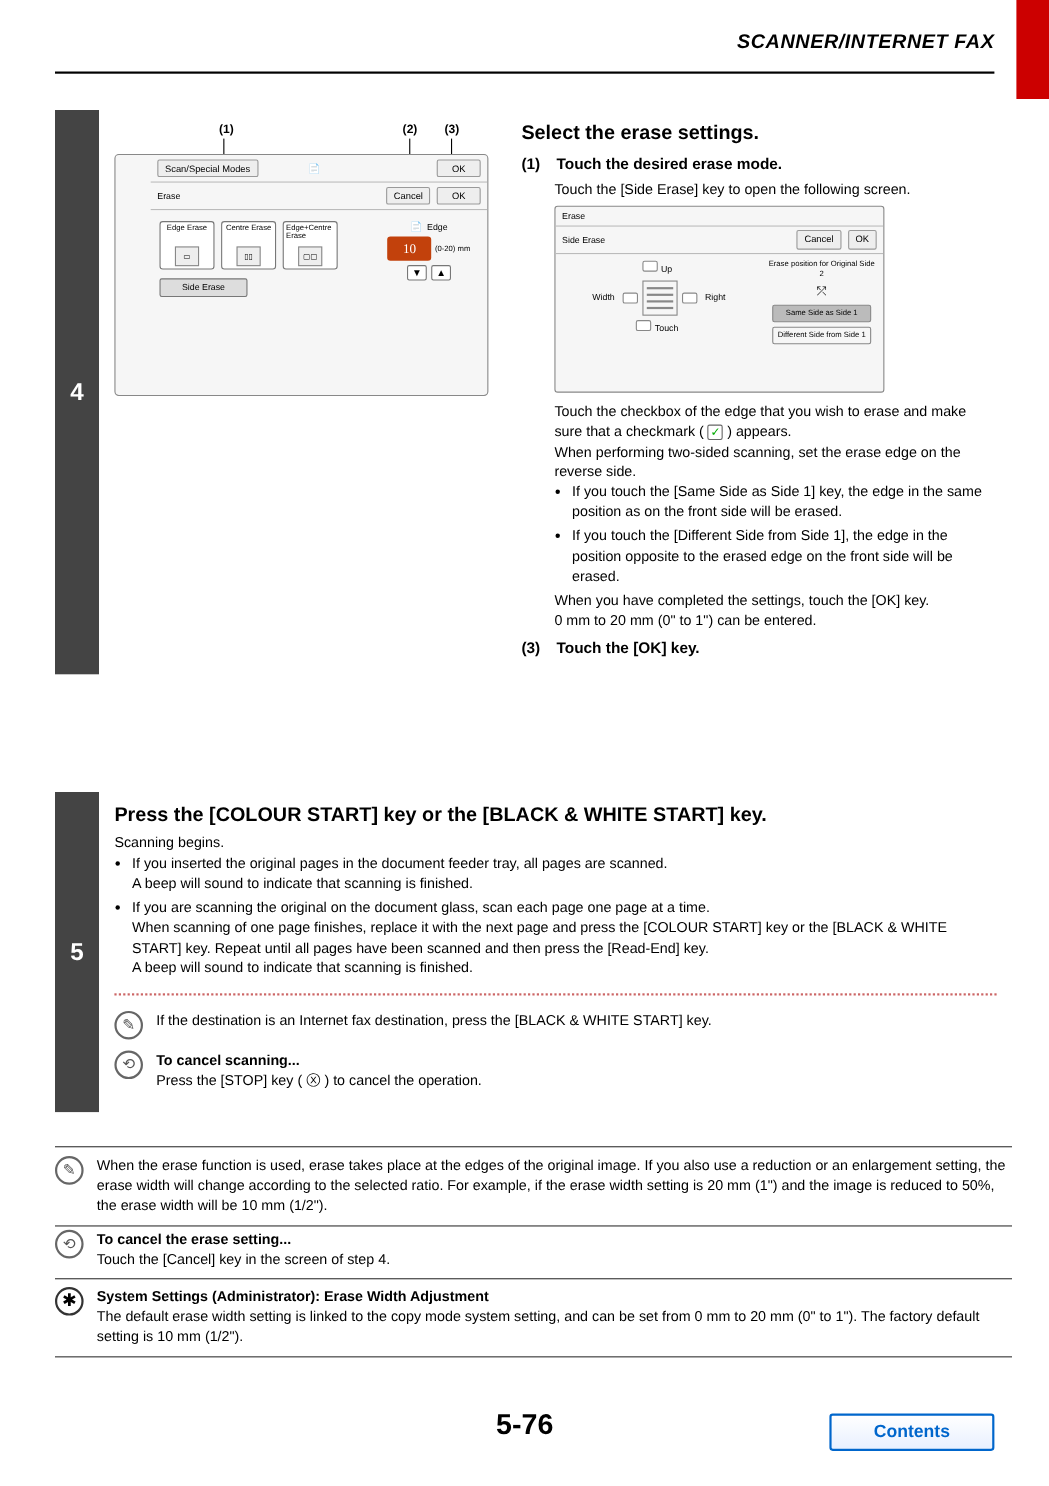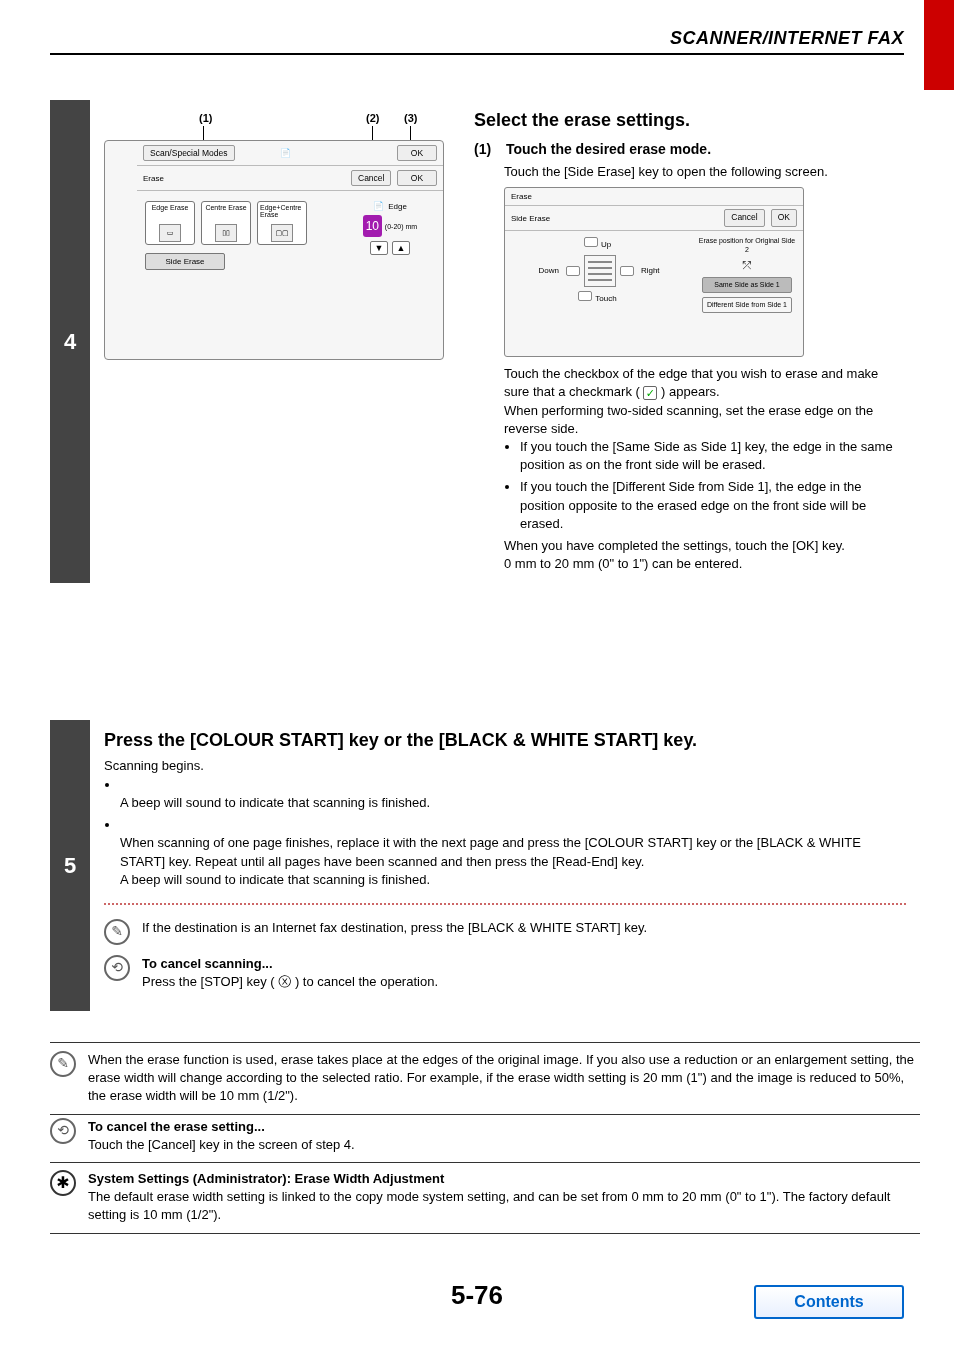--- a/index.html
+++ b/index.html
@@ -18,21 +18,21 @@
     width: 30px; height: 90px;
     background: #c00;
   }
   .header-bar {
     position: absolute;
     top: 28px;
     left: 50px;
     right: 50px;
     border-bottom: 2px solid #000;
     text-align: right;
-    padding-bottom: 4px;
+    padding-bottom: 16px;
   }
   .header-bar span {
     font-weight: bold;
     font-style: italic;
     font-size: 18px;
     letter-spacing: 0.5px;
   }
   .step-row {
     position: absolute;
     left: 50px;
@@ -117,22 +117,22 @@
     padding:3px 0;
     border-radius:2px;
     font-size:8px;
   }
   .width-box {
     margin-left: auto;
     width: 90px;
     display:flex; flex-direction:column; align-items:center; gap:4px;
   }
   .width-box .num {
-    width: 19px; height: 22px; background:#a21caf; color:#fff; border-radius:3px;
-    font-family: Liberation Sans, sans-serif; display:flex; align-items:center; justify-content:center; font-size:12px;
+    width: 40px; height: 22px; background:#c2410c; color:#fff; border-radius:3px;
+    font-family: Liberation Serif, serif; display:flex; align-items:center; justify-content:center; font-size:12px;
   }
   .arrow-btns { display:flex; gap:4px; }
   .arrow-btns div {
     width: 18px; height: 14px; border:1px solid #777; background:#fff; border-radius:2px;
     display:flex; align-items:center; justify-content:center; font-size:9px;
   }
   .callouts { position:absolute; top: 2px; left: 0; width:100%; font-size:11px; font-weight:bold; color:#000; }
   .callouts span { position:absolute; }
   .co1 { left: 95px; top: 0; }
   .co2 { left: 262px; top: 0; }
@@ -298,21 +298,21 @@
           </div>
           <div class="ms-row">
             <span class="ms-lbl" style="flex:1;">Side Erase</span>
             <span class="ss-label-box">Cancel</span>
             <span class="ss-label-box">OK</span>
           </div>
           <div class="ms-body">
             <div class="ms-left" style="text-align:center;">
               <div><span class="chk"></span><span class="lbl">Up</span></div>
               <div style="display:flex; align-items:center; justify-content:center; gap:4px; margin:4px 0;">
-                <span class="lbl">Down</span>
+                <span class="lbl">Width</span>
                   <span class="chk"></span>
                 <div class="grid-icon">
                     <div></div>
                     <div></div>
                     <div></div>
                     <div></div>
                   </div>
                 <span class="chk"></span>
                   <span class="lbl">Right</span>
               </div>
@@ -335,36 +335,40 @@
       </div>
       <div class="indent">When performing two-sided scanning, set the erase edge on the reverse side.</div>
       <ul class="bullet-list">
         <li>If you touch the [Same Side as Side 1] key, the edge in the same position as on the front side will be erased.</li>
         <li>If you touch the [Different Side from Side 1], the edge in the position opposite to the erased edge on the front side will be erased.</li>
       </ul>
       <div class="indent" style="margin-top:4px;">When you have completed the settings, touch the [OK] key.</div>
 
       <div class="indent">0 mm to 20 mm (0" to 1") can be entered.</div>
 
+      <div class="substep" style="margin-top:8px;">
+        <span class="num">(3)</span>
+        <span class="txt">Touch the [OK] key.</span>
+      </div>
     </div>
   </div>
 </div>
 
 <div class="step-row step5">
   <div class="step-num-col">5</div>
   <div class="step-content">
     <h3>Press the [COLOUR START] key or the [BLACK &amp; WHITE START] key.</h3>
     <div class="body-text">Scanning begins.</div>
     <ul class="bullet-list" style="margin-left:4px;">
       <li>
-        <br>
+        <span>If you inserted the original pages in the document feeder tray, all pages are scanned.</span><br>
         <span>A beep will sound to indicate that scanning is finished.</span>
       </li>
       <li>
-        <br>
+        <span>If you are scanning the original on the document glass, scan each page one page at a time.</span><br>
         <span>When scanning of one page finishes, replace it with the next page and press the [COLOUR START] key or the [BLACK &amp; WHITE START] key. Repeat until all pages have been scanned and then press the [Read-End] key.</span><br>
         <span>A beep will sound to indicate that scanning is finished.</span>
       </li>
     </ul>
     <hr class="dash-line">
     <div class="note-row">
       <div class="note-icon">✎</div>
       <div class="ntxt">If the destination is an Internet fax destination, press the [BLACK &amp; WHITE START] key.</div>
     </div>
     <div class="note-row">

